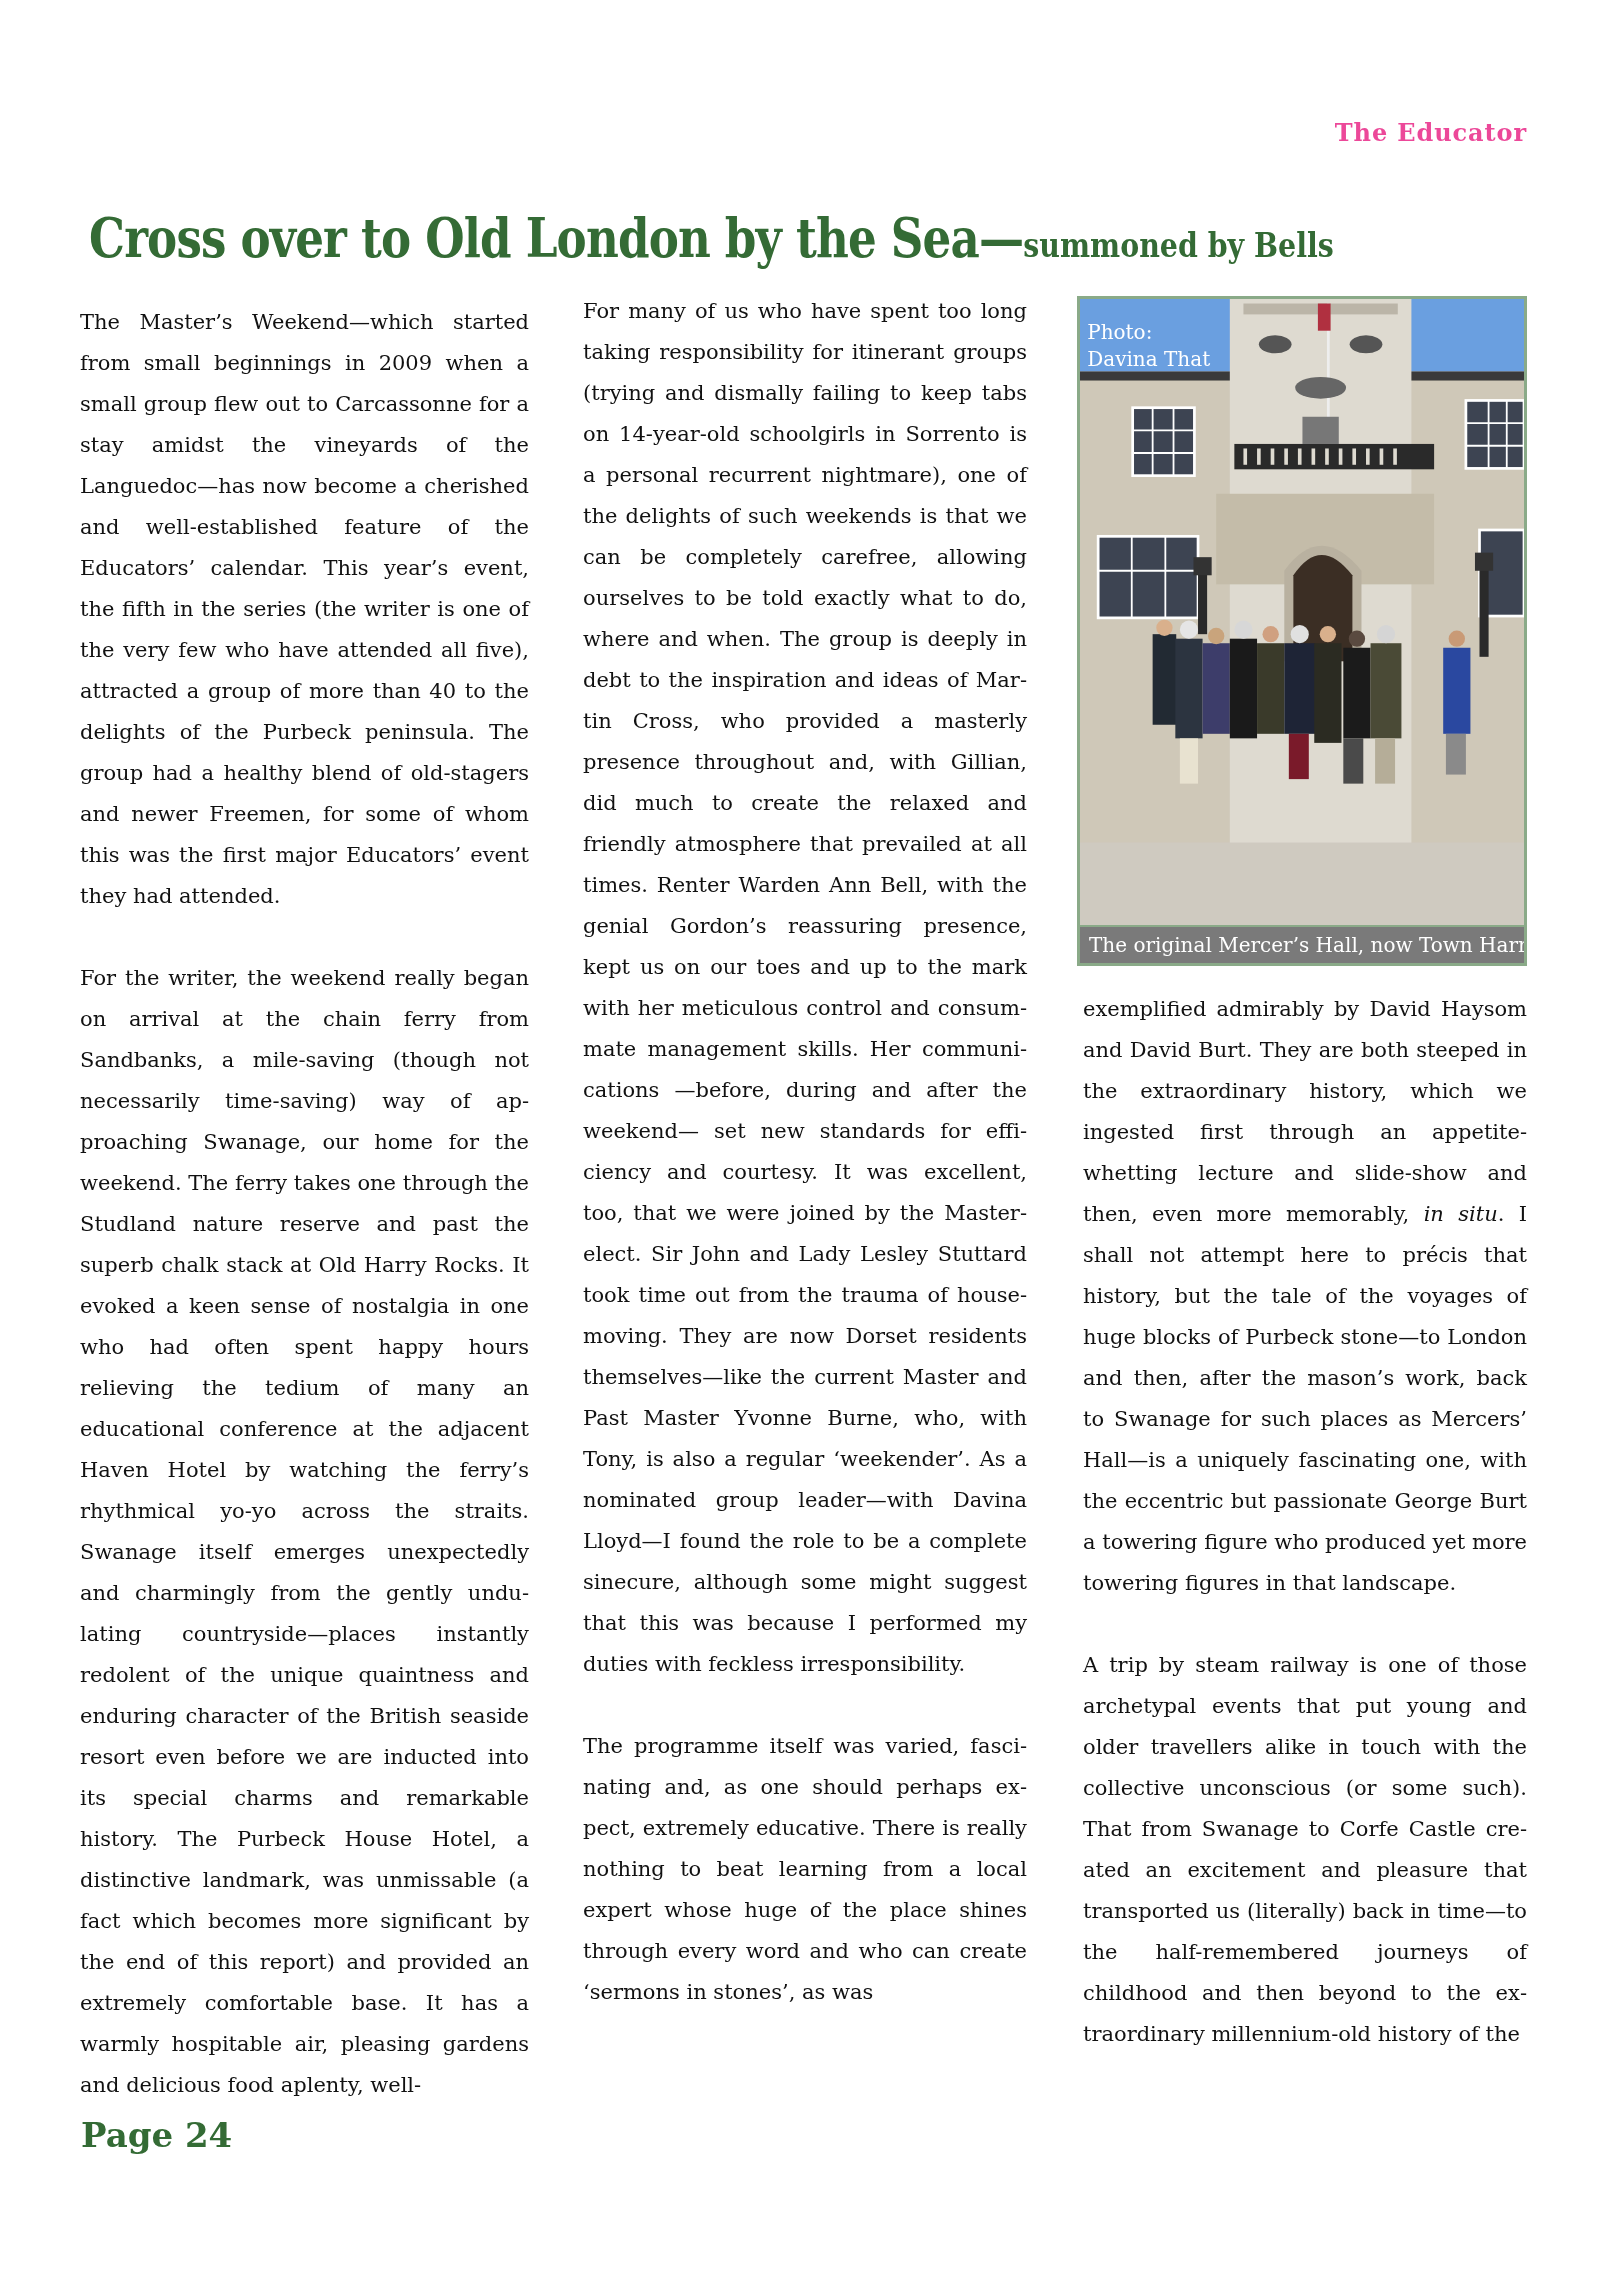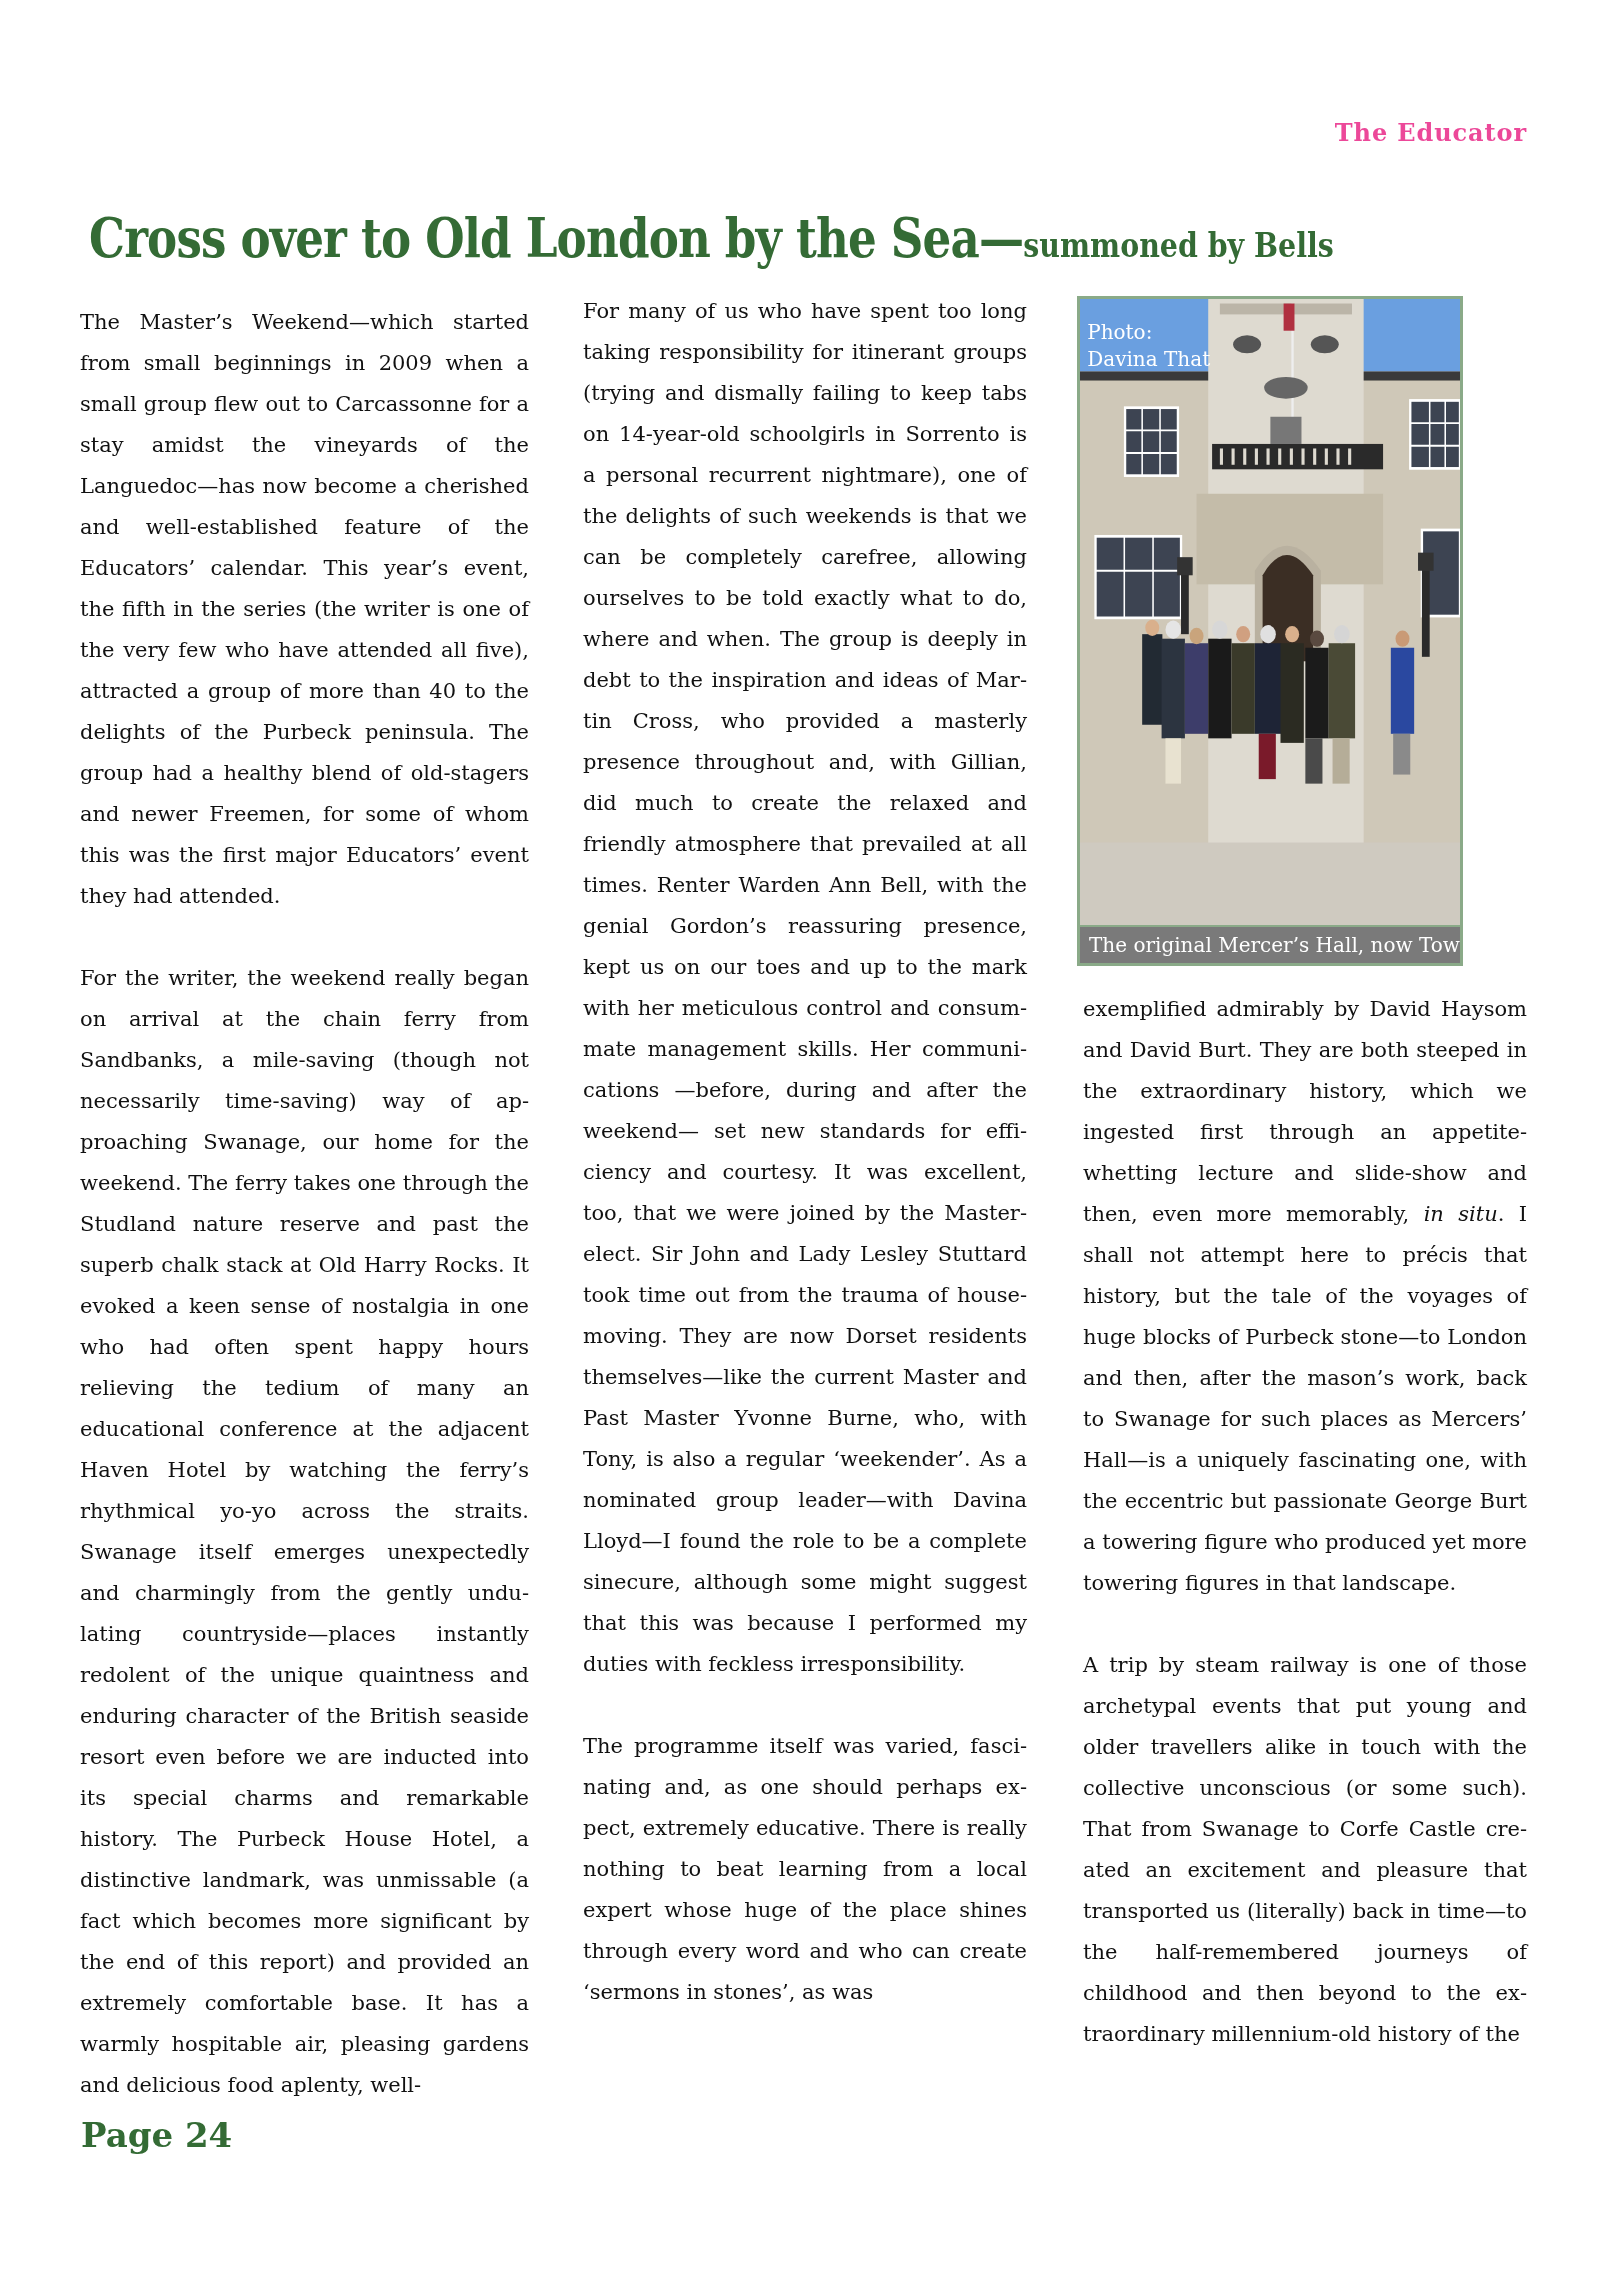--- a/index.html
+++ b/index.html
@@ -23,21 +23,21 @@
     font-size: 21px; line-height: 41px; text-align: justify;
     hyphens: manual;
   }
   .col p { margin: 0 0 41px 0; text-align: justify; text-align-last: left; }
   .col p:last-child { margin-bottom: 0; }
   #col1 { left: 80px; width: 449px; margin-top: 11px; }
   #col2 { left: 583px; width: 444px; }
   #col3 { left: 1083px; width: 444px; top: 989px; }
 
   .photo {
-    position: absolute; left: 1077px; top: 296px; width: 386px; height: 670px;
+    position: absolute; left: 1077px; top: 296px; width: 450px; height: 670px;
     border: 3.6px solid #8aaa88; box-sizing: border-box; overflow: hidden;
     background: #d9d4c8;
   }
   .photo svg { position: absolute; left: 0; top: 0; width: 100%; height: 100%; }
   .photo-credit {
     position: absolute; left: 7.2px; top: 20px; color: #ffffff;
     font-size: 20px; line-height: 27px; font-weight: normal;
   }
   .photo-caption {
     position: absolute; left: 0; right: 0; bottom: 0; height: 36px;

